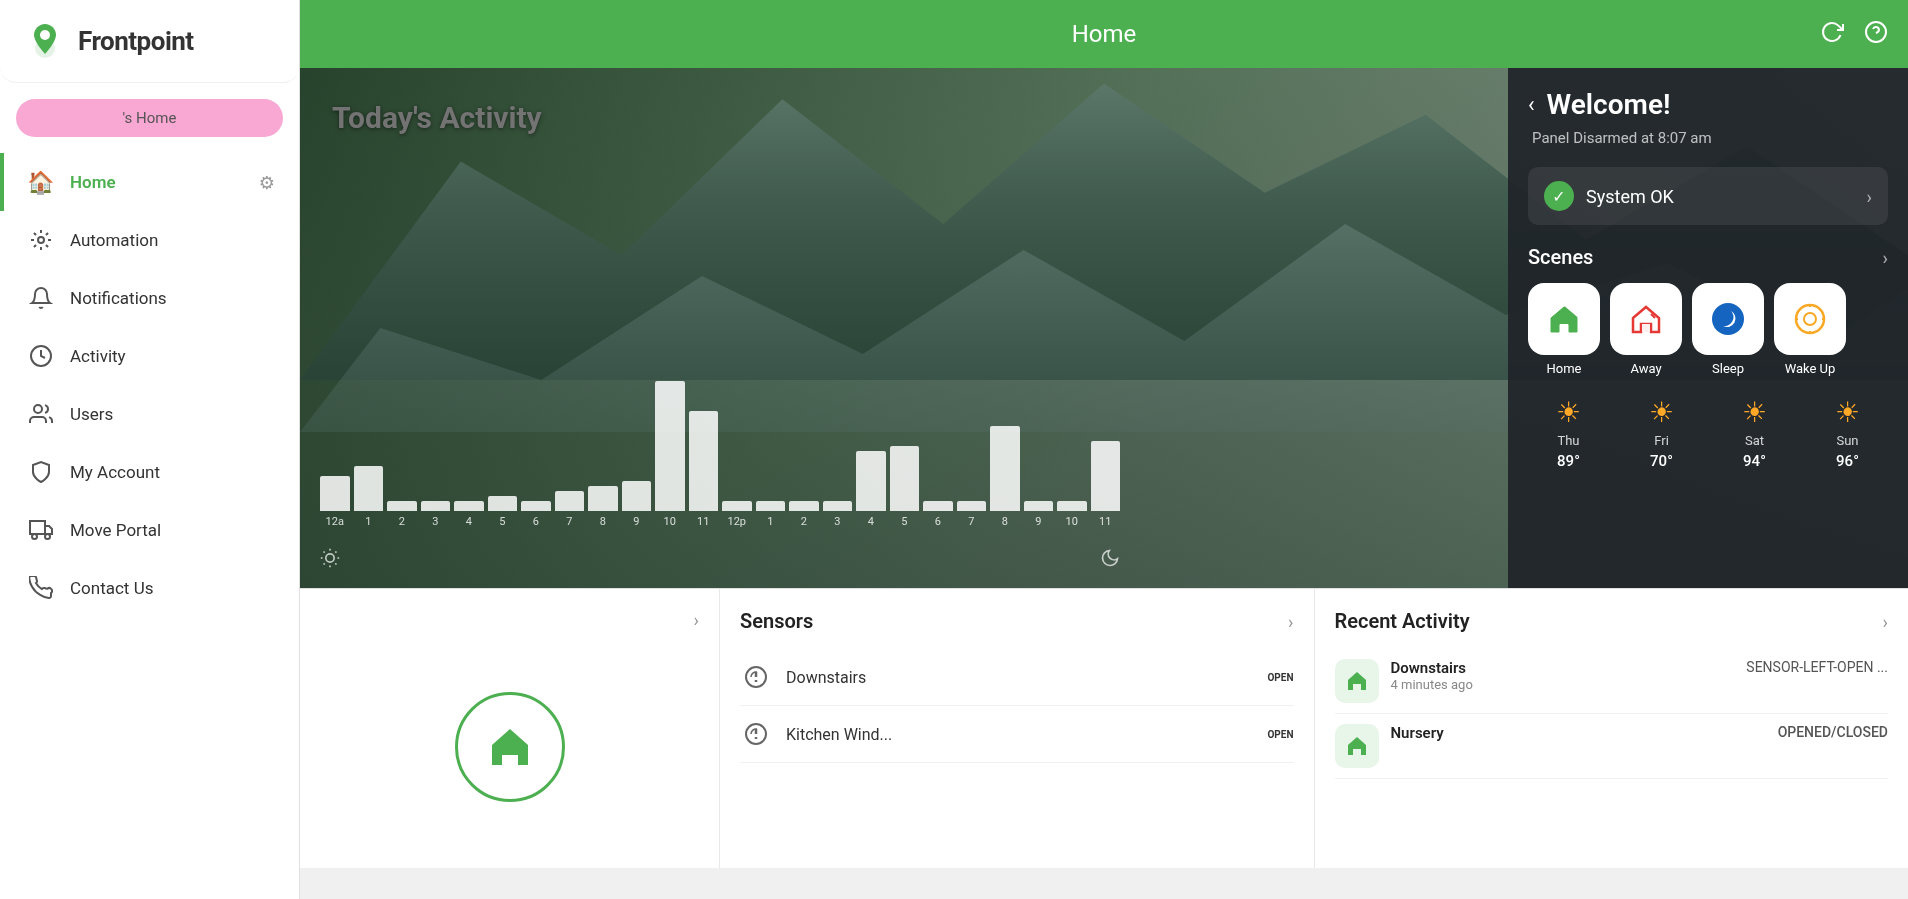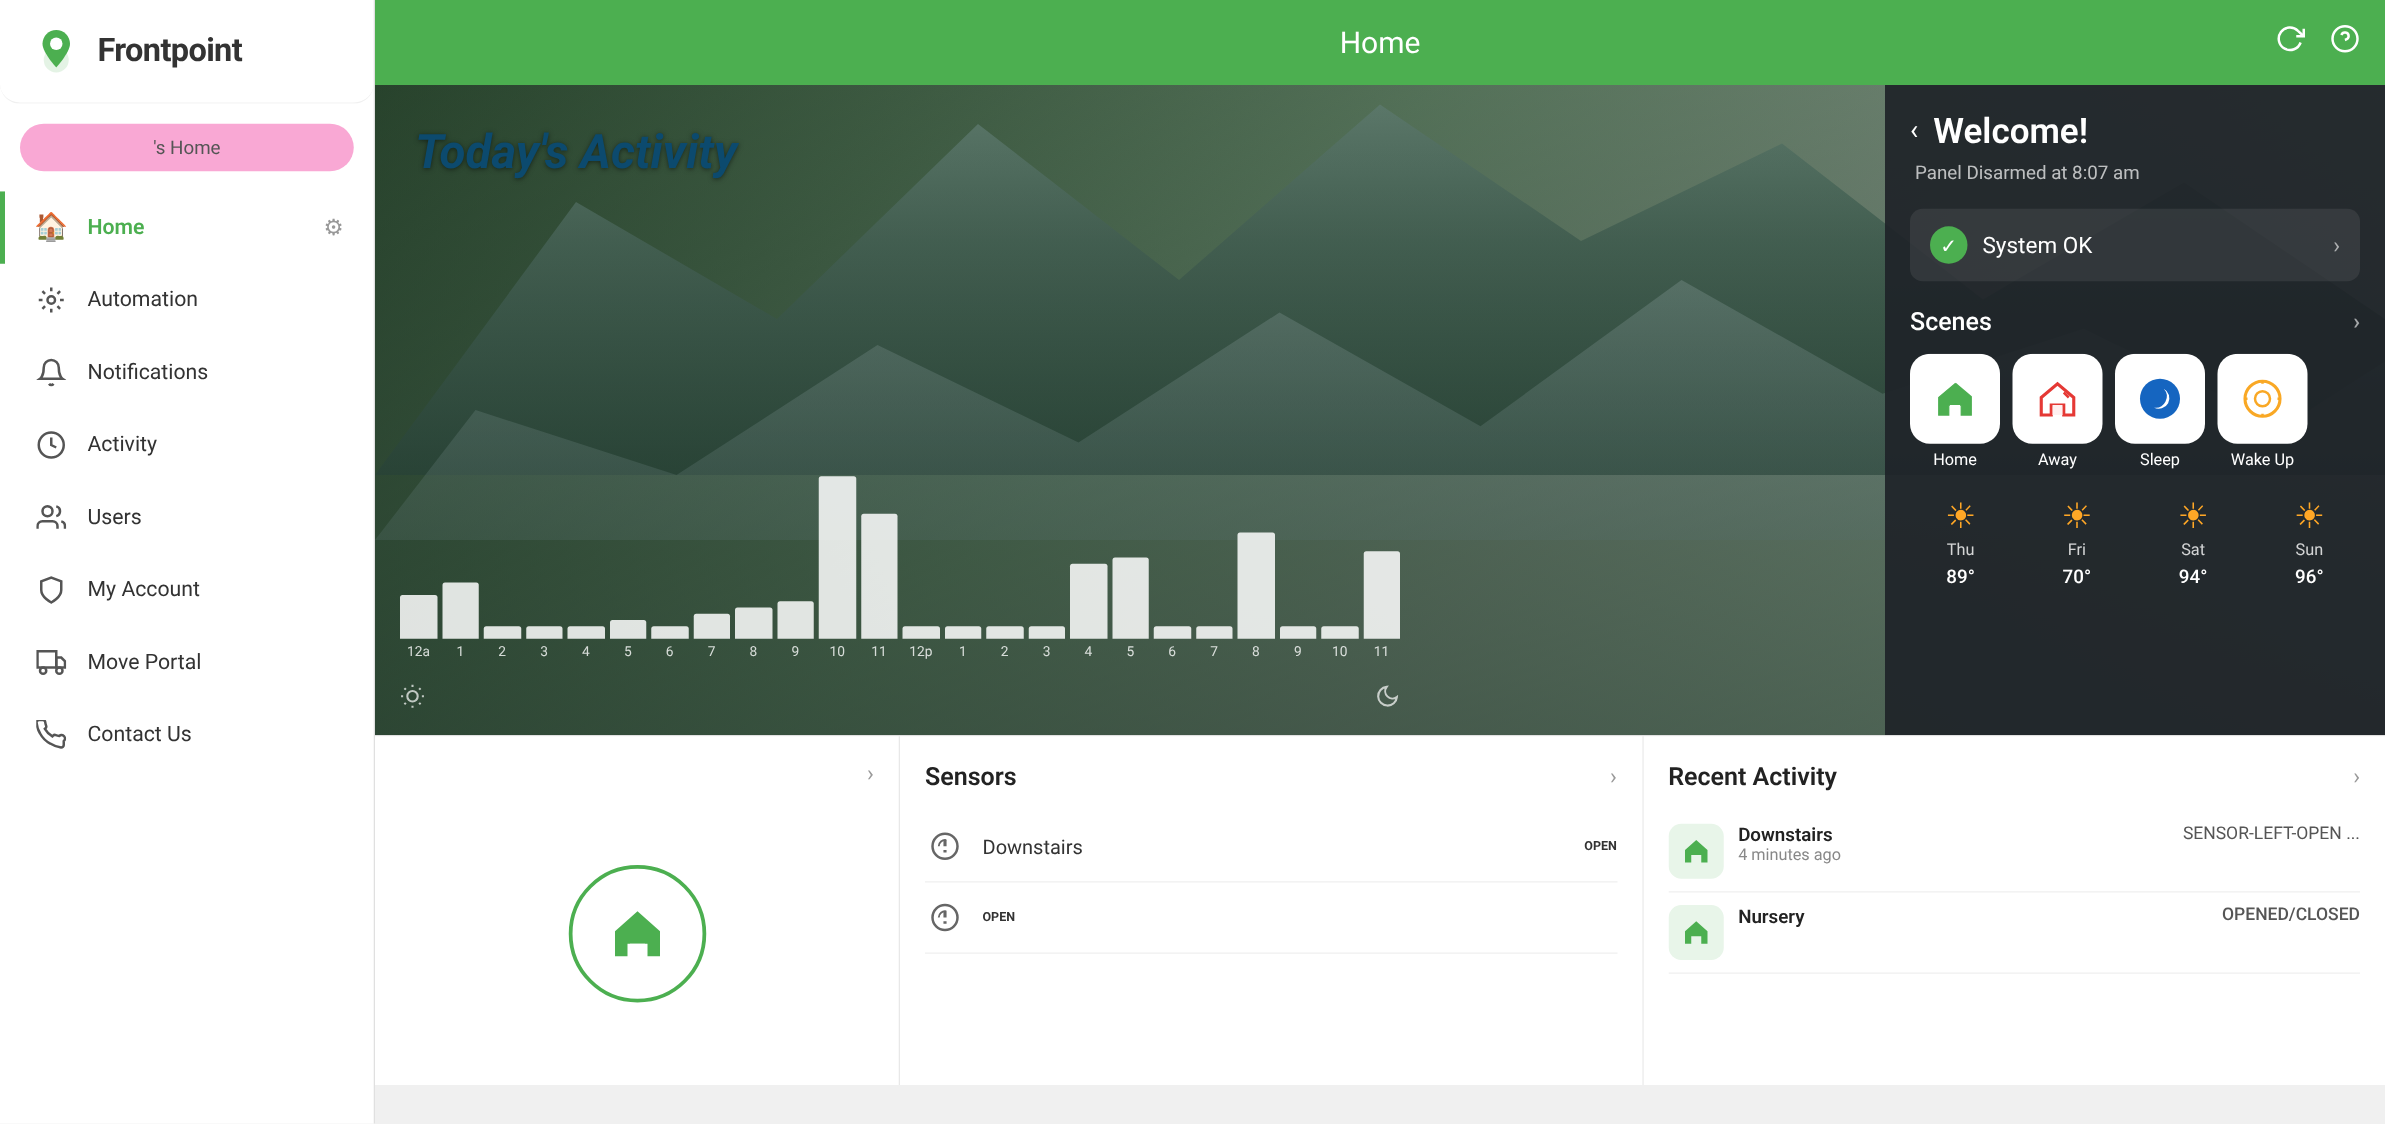--- a/index.html
+++ b/index.html
@@ -166,25 +166,24 @@
     }
     .hero-left {
       flex: 0 0 840px;
       position: relative;
       z-index: 3;
     }
     .hero-activity-title {
       position: absolute;
       top: 32px;
       left: 32px;
-      color: #0c4a6e;
-      font-size: 38px;
+      color: #737373;
+      font-size: 30px;
       font-weight: 700;
       text-shadow: 0 1px 4px rgba(0,0,0,0.5);
-      font-style: italic;
     }
     
     .bar-chart {
       position: absolute;
       bottom: 60px;
       left: 20px;
       right: 20px;
       display: flex;
       align-items: flex-end;
       gap: 4px;
@@ -845,20 +844,21 @@
           <span class="sensor-status open">OPEN</span>
         </div>
         <div class="sensor-item">
           <span class="sensor-icon">
             <svg width="28" height="28" viewBox="0 0 28 28" fill="none" stroke="#666" stroke-width="2">
               <circle cx="14" cy="14" r="10"></circle>
               <path d="M14 9v5M14 17v2" stroke="#666" stroke-width="2.5"></path>
               <path d="M9 14a5 5 0 016-4.9" stroke="#666" stroke-width="1.5"></path>
             </svg>
           </span>
+          <span class="sensor-name">Kitchen Wind...</span>
           <span class="sensor-status open">OPEN</span>
         </div>
       </div>
 
       <div class="bottom-card" style="position:relative;">
         <div class="card-header">
           <span class="card-title">Recent Activity</span>
           <span class="card-chevron">›</span>
         </div>
         <div class="activity-item">

